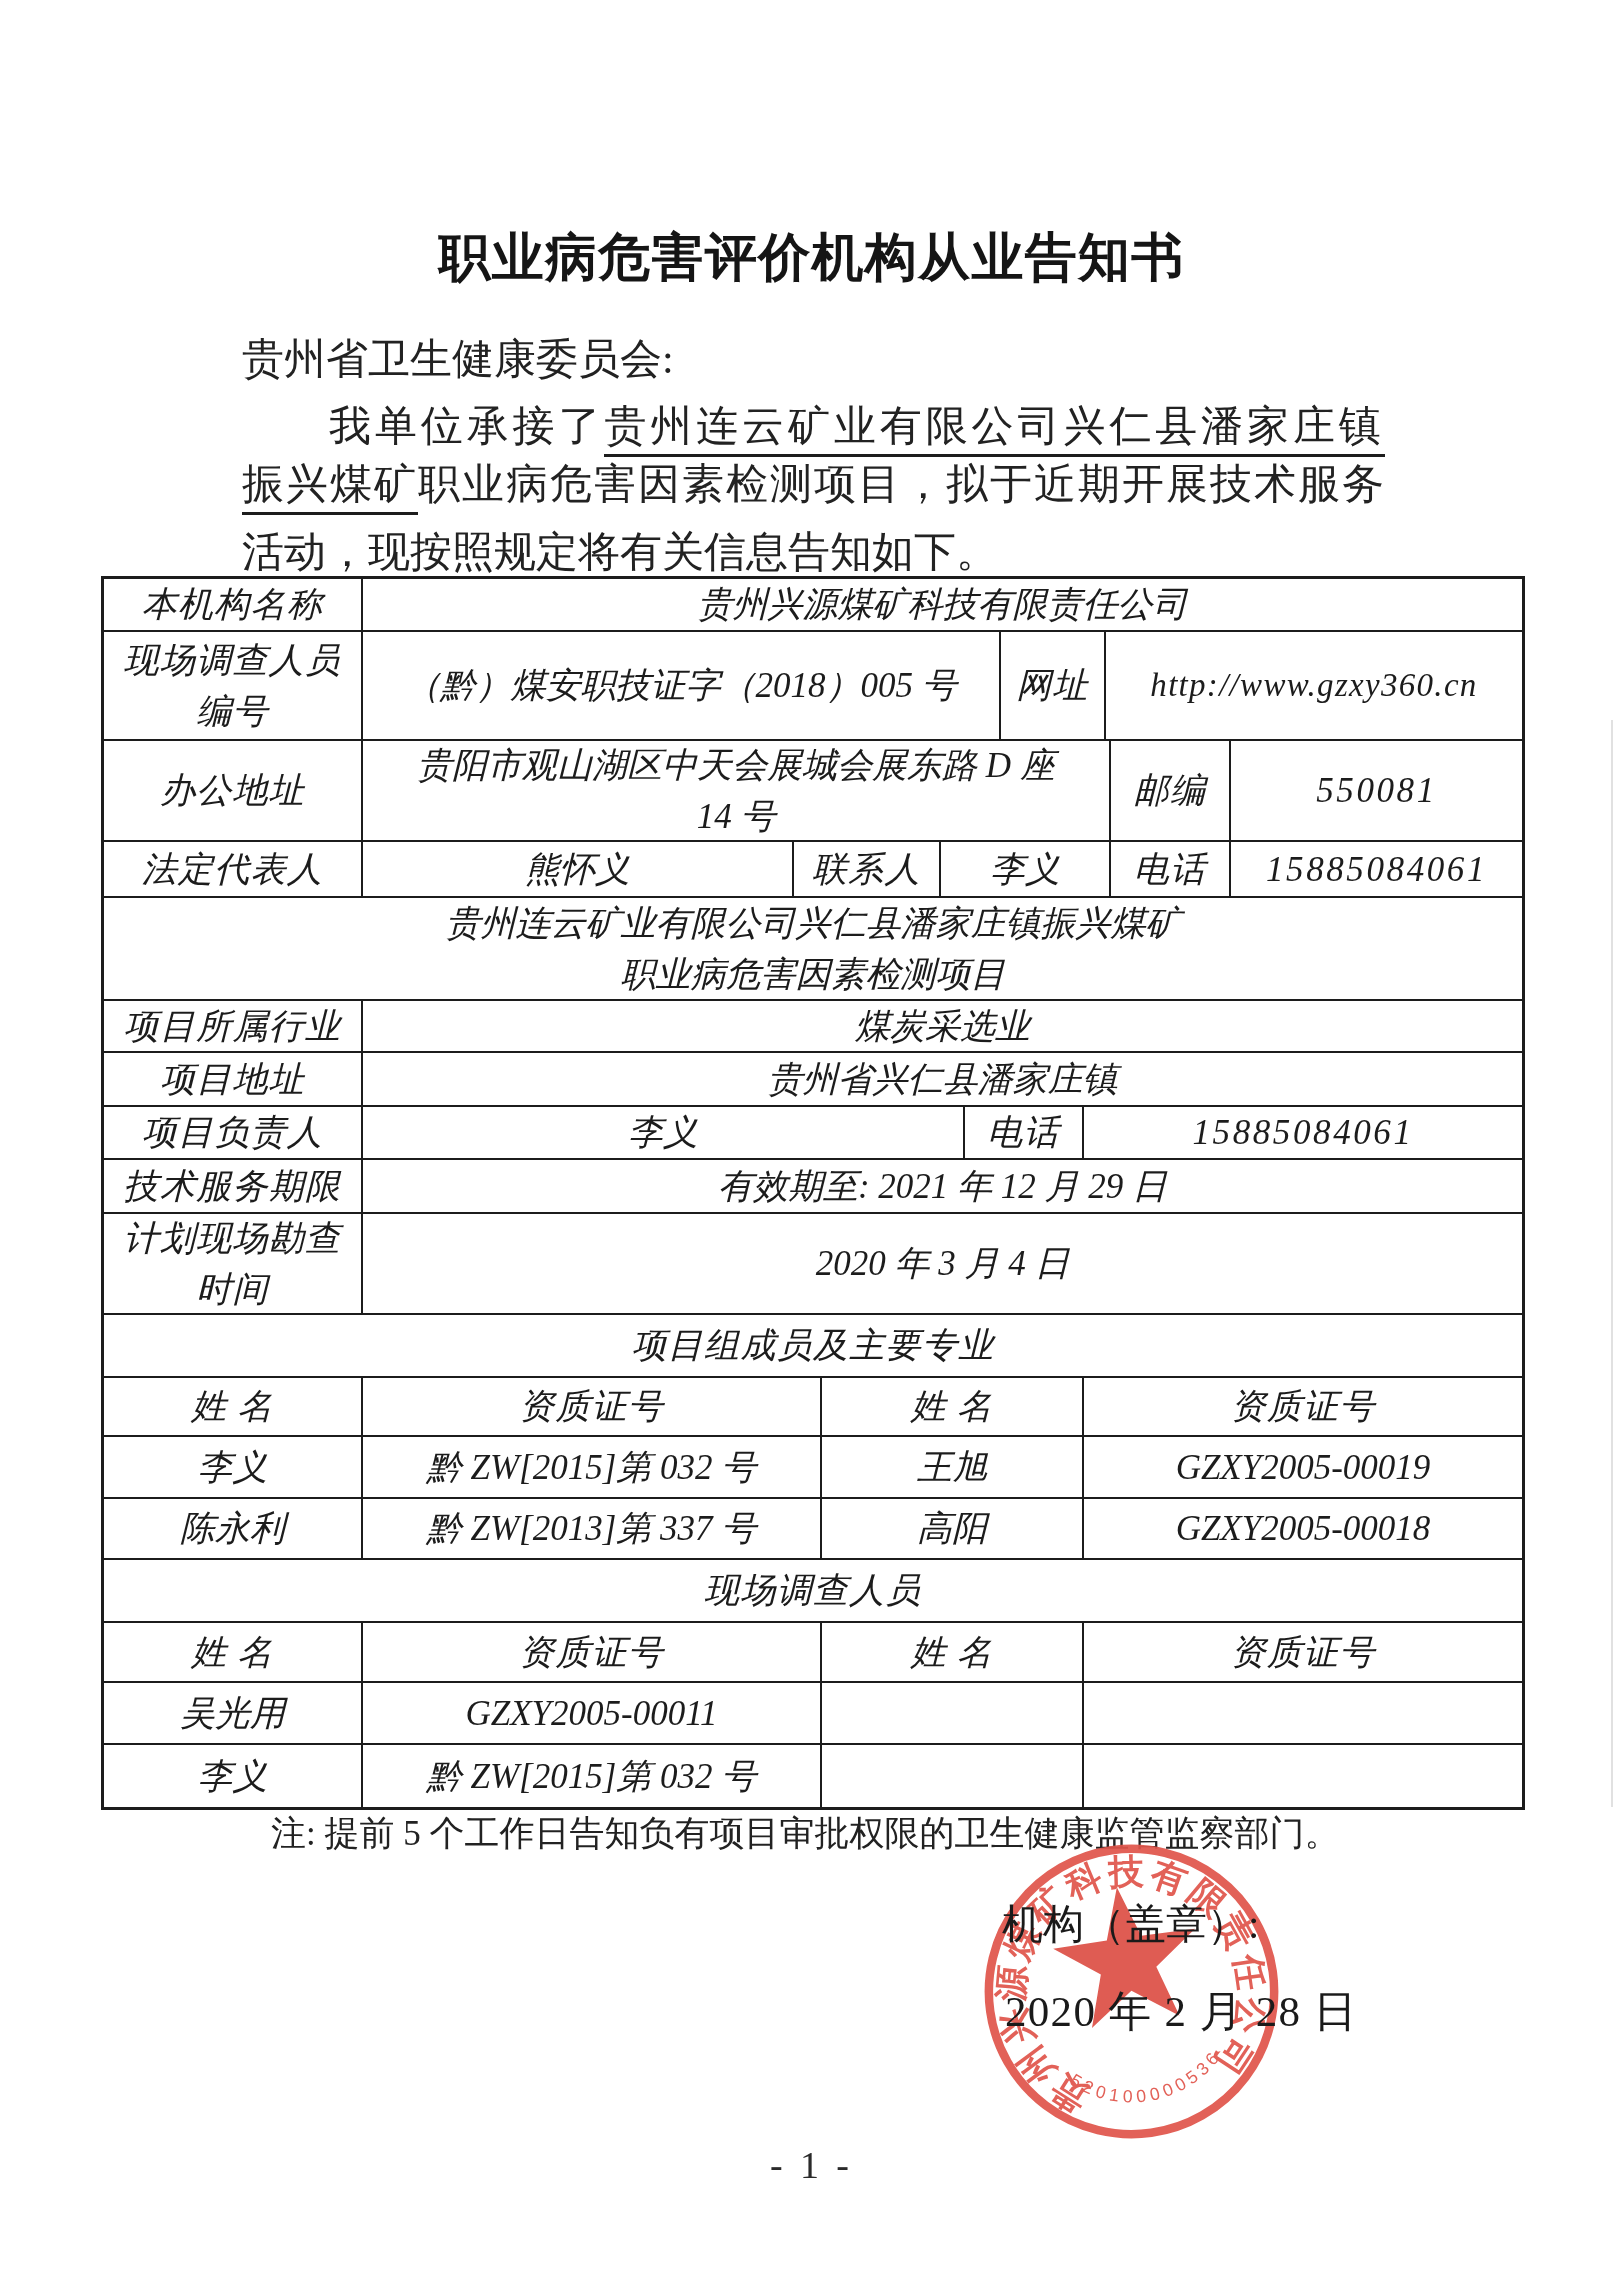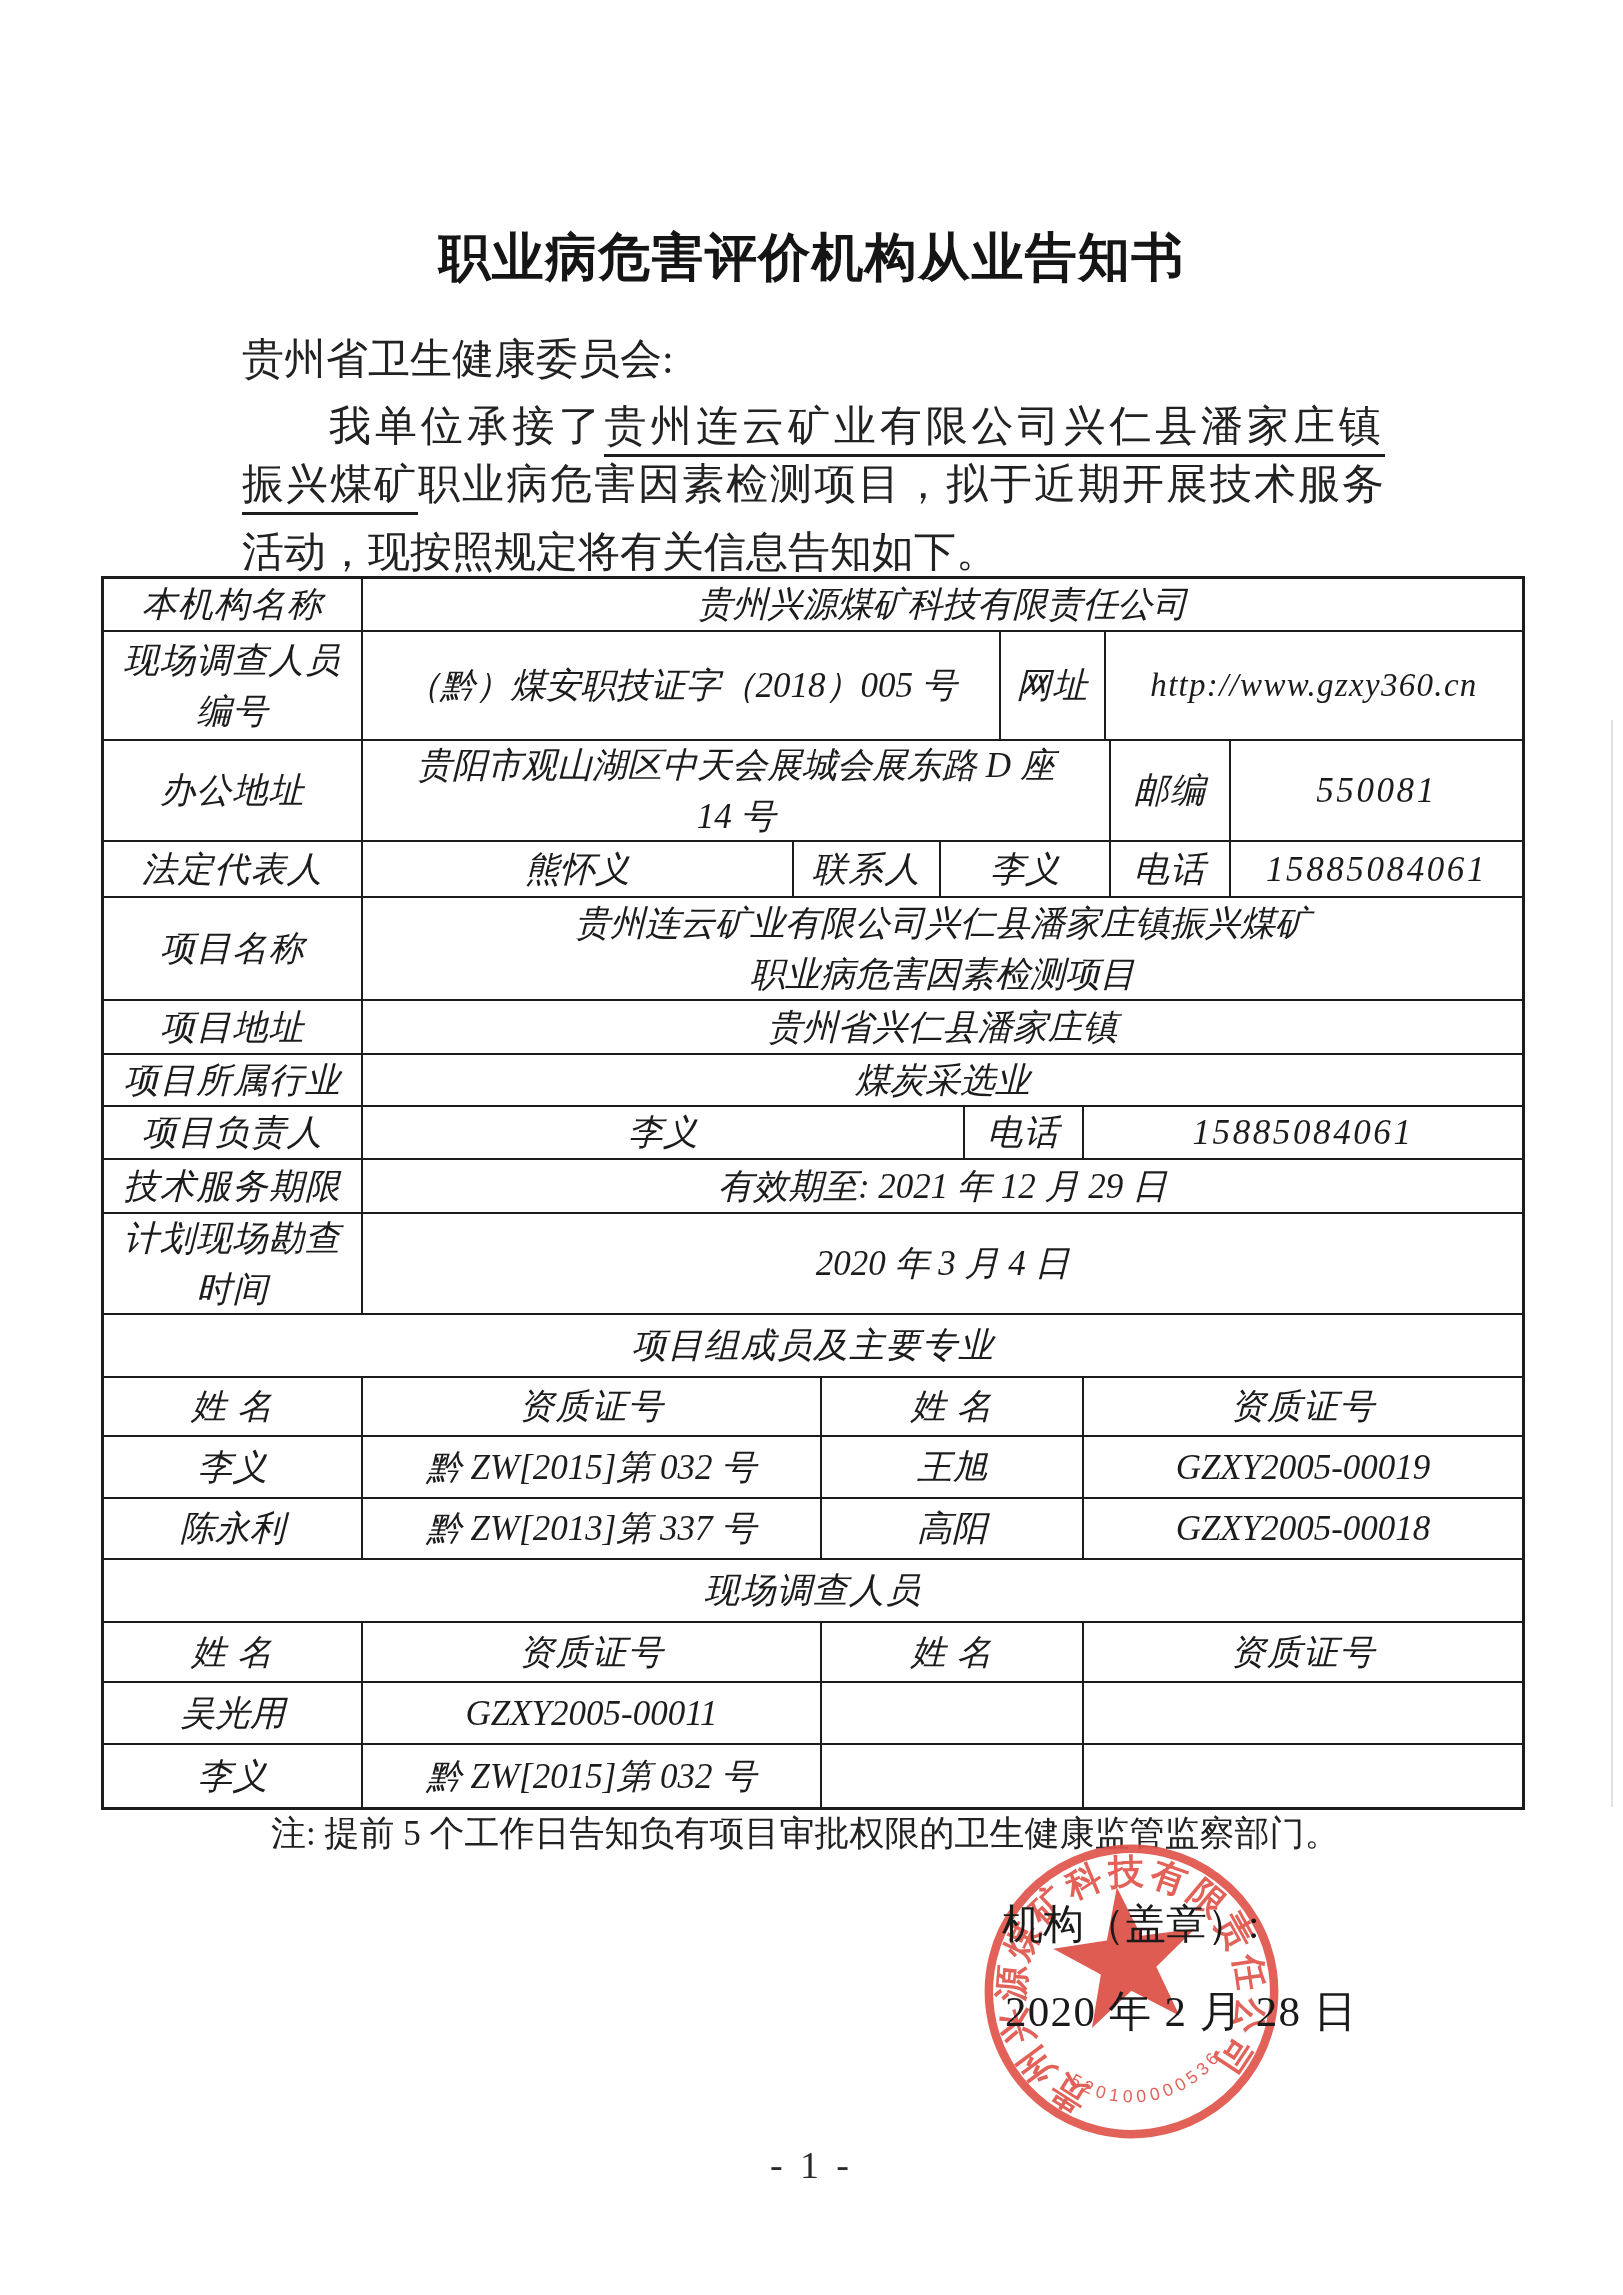--- a/index.html
+++ b/index.html
@@ -129,33 +129,32 @@
     <div class="trow" style="height:56px">
       <div class="cell lab" style="width:257px">法定代表人</div>
       <div class="cell" style="width:431px">熊怀义</div>
       <div class="cell lab" style="width:147px">联系人</div>
       <div class="cell" style="width:170px">李义</div>
       <div class="cell lab" style="width:120px">电话</div>
       <div class="cell flex1 digits">15885084061</div>
     </div>
 
     <div class="trow" style="height:103px">
-      <div class="cell lab" style="width:257px">项目名称</div>
       <div class="cell flex1">贵州连云矿业有限公司兴仁县潘家庄镇振兴煤矿
 职业病危害因素检测项目</div>
+    </div>
+
+    <div class="trow" style="height:52px">
+      <div class="cell lab" style="width:257px">项目所属行业</div>
+      <div class="cell flex1">煤炭采选业</div>
     </div>
 
     <div class="trow" style="height:54px">
       <div class="cell lab" style="width:257px">项目地址</div>
       <div class="cell flex1">贵州省兴仁县潘家庄镇</div>
-    </div>
-
-    <div class="trow" style="height:52px">
-      <div class="cell lab" style="width:257px">项目所属行业</div>
-      <div class="cell flex1">煤炭采选业</div>
     </div>
 
     <div class="trow" style="height:53px">
       <div class="cell lab" style="width:257px">项目负责人</div>
       <div class="cell" style="width:602px">李义</div>
       <div class="cell lab" style="width:119px">电话</div>
       <div class="cell flex1 digits">15885084061</div>
     </div>
 
     <div class="trow" style="height:54px">

